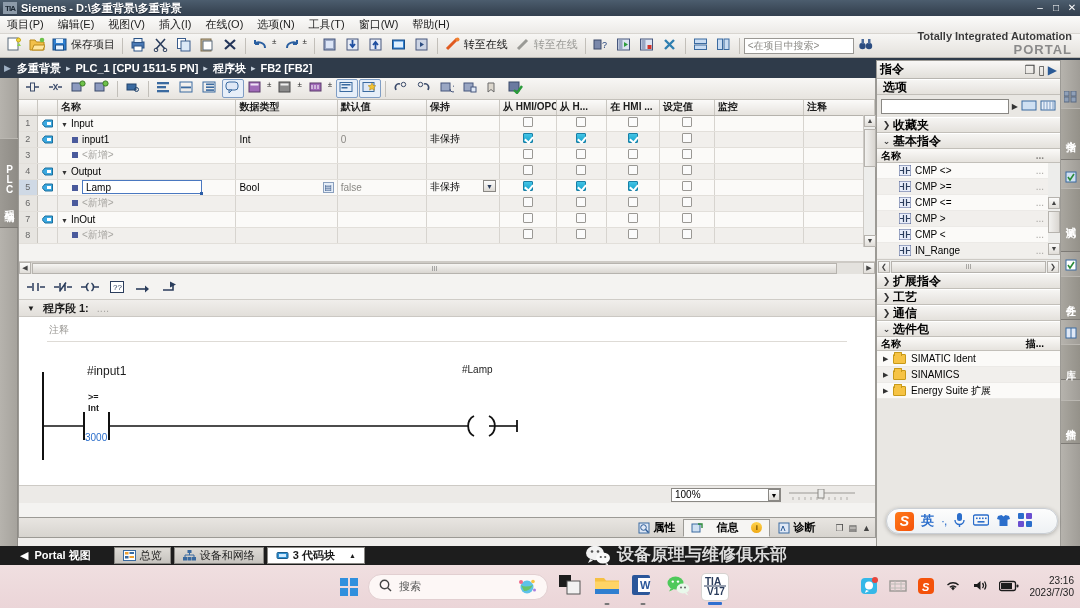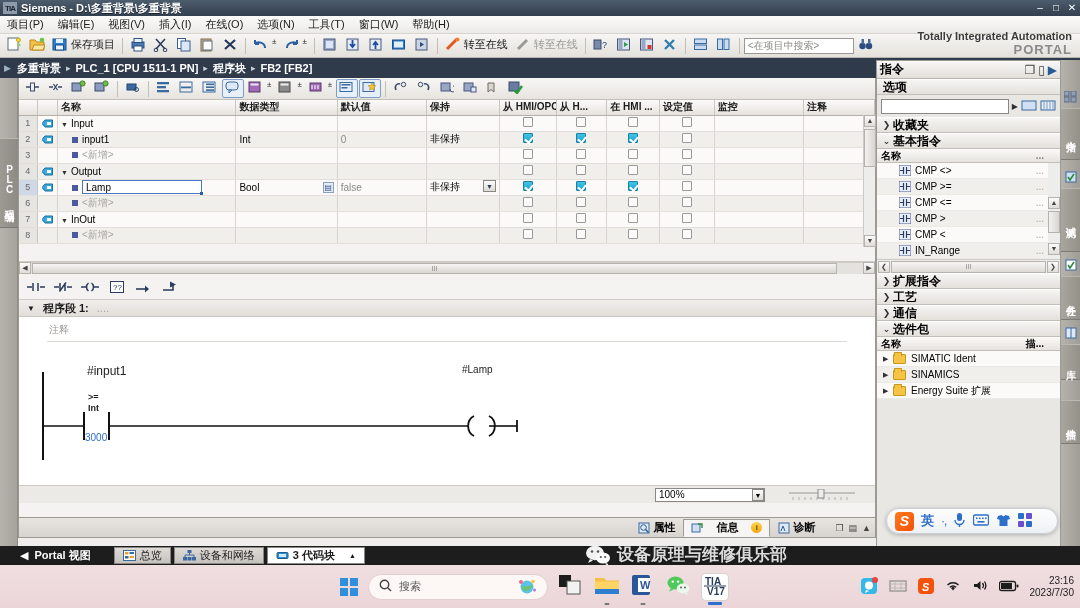--- a/index.html
+++ b/index.html
@@ -187,21 +187,21 @@
   }
   .netheader .tri { font-size:8px; margin-right:8px; }
   .netheader .dots { color:#a9a7a3; margin-left:8px; font-weight:normal; }
   .netcomment { font-size:10px; color:#9b9995; padding:6px 0 4px 30px; }
   .net-sep { height:1px; background:#dedbd6; margin:0 28px 0 28px; }
 
   
   .zoombar {
     position:absolute; left:0; bottom:0; width:100%; height:18px;
     background:#eceae7; border-top:1px solid #cdcac5;
-    display:flex; align-items:center; justify-content:flex-end; padding-right:18px; gap:22px;
+    display:flex; align-items:center; justify-content:flex-end; padding-right:18px; gap:6px;
   }
   .zoomsel { width:110px; height:14px; background:#fff; border:1px solid #8a8884;
              font-size:10px; display:flex; align-items:center; padding-left:3px; }
   .zoomsel .cv { margin-left:auto; width:12px; height:12px;
                  background:linear-gradient(to bottom,#fdfdfd,#dedbd6);
                  border:1px solid #8a8884; font-size:7px; text-align:center; line-height:11px;}
   .zoomslider { width:70px; height:12px; position:relative; }
 
   
   .infotabs {
@@ -559,21 +559,21 @@
 
   <div class="tia-brand">
     <div class="l1">Totally Integrated Automation</div>
     <div class="l2">PORTAL</div>
   </div>
 
   <div class="breadcrumb">
     <span class="bc-nav">▶</span>
     <span>多重背景</span>
     <span class="arrow">▸</span>
-    <span>PLC_1 [CPU 1511-1 PN]</span>
+    <span>PLC_1 [CPU 1511-5 PN]</span>
     <span class="arrow">▸</span>
     <span>程序块</span>
     <span class="arrow">▸</span>
     <span>FB2 [FB2]</span>
     <span class="bc-winbtns">
       <span>–</span>
       <span>□</span>
       <span>✕</span>
     </span>
   </div>

